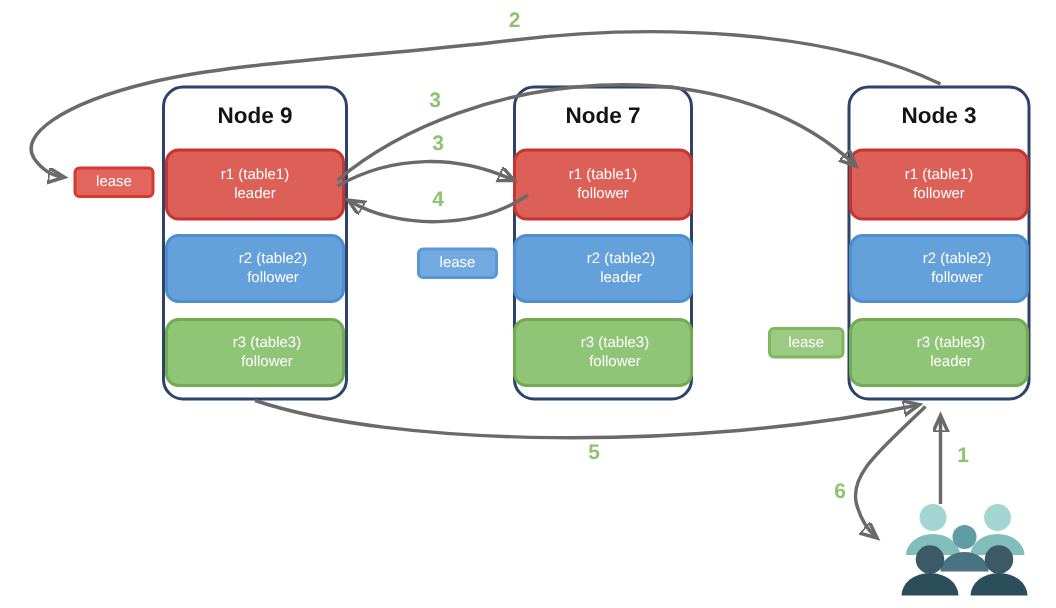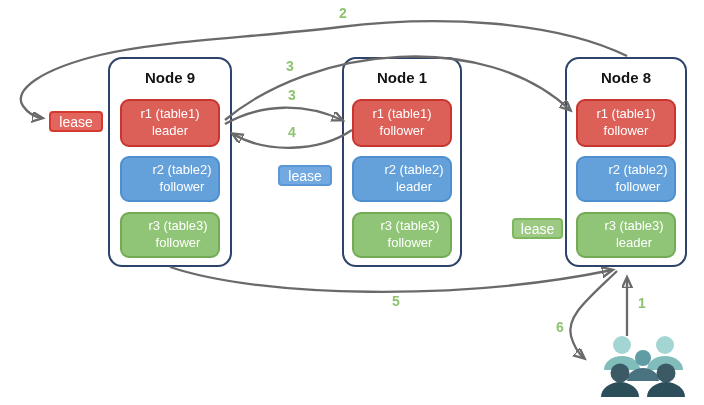--- a/index.html
+++ b/index.html
@@ -7,33 +7,33 @@
           font-family:"Liberation Sans",sans-serif;overflow:hidden;}
 
   .node{position:absolute;top:57px;height:210px;background:#fff;
         border:2px solid #2e4369;border-radius:14px;box-sizing:border-box;z-index:1;}
   .node1{left:108px;width:124px;}
   .node2{left:342px;width:120px;}
   .node3{left:565px;width:122px;}
   .node-title{position:absolute;top:10px;left:0;width:100%;text-align:center;
               font-weight:bold;font-size:15px;color:#141414;}
 
-  .block{position:absolute;left:50%;transform:translateX(-50%);width:100px;
+  .block{position:absolute;left:50%;transform:translateX(-50%);width:120px;
          border-radius:9px;display:flex;flex-direction:column;align-items:center;
-         justify-content:center;color:#fff;font-size:13px;line-height:1.3;
+         justify-content:center;color:#fff;font-size:10px;line-height:1.3;
          text-align:left;box-sizing:border-box;}
   .block.red{background:#dc5f58;border:2px solid #c7352e;}
   .block.blue{background:#64a0d9;border:2px solid #4e90cf;}
   .block.green{background:#90c578;border:2px solid #72ab53;padding-left:16px;}
   .b1{top:40px;height:48px;}
   .b2{top:97px;height:46px;padding-left:24px;}
   .b3{top:153px;height:46px;}
 
   .lease{position:absolute;display:flex;align-items:center;justify-content:center;
-         color:#fff;font-size:14px;border-radius:4px;box-sizing:border-box;z-index:2;}
+         color:#fff;font-size:10px;border-radius:4px;box-sizing:border-box;z-index:2;}
   .lease.red{left:49px;top:111px;width:54px;height:21px;background:#e2655e;border:2px solid #d53a30;}
   .lease.blue{left:278px;top:165px;width:54px;height:21px;background:#72a9e0;border:2px solid #5997d6;}
   .lease.green{left:512px;top:218px;width:51px;height:21px;background:#9cca83;border:2px solid #7eb75e;}
 
   .step{position:absolute;width:18px;text-align:center;color:#8dc470;
         font-weight:bold;font-size:14px;z-index:4;}
   .step2{left:334px;top:5px;}
   .step3a{left:281px;top:58px;}
   .step3b{left:283px;top:87px;}
   .step4{left:283px;top:124px;}
@@ -62,37 +62,37 @@
       <span>r2 (table2)</span>
       <span>follower</span>
     </div>
     <div class="block green b3">
       <span>r3 (table3)</span>
       <span>follower</span>
     </div>
   </div>
 
   <div class="node node2">
-    <div class="node-title">Node 1</div>
+    <div class="node-title">Node 7</div>
     <div class="block red b1">
       <span>r1 (table1)</span>
       <span>follower</span>
     </div>
     <div class="block blue b2">
       <span>r2 (table2)</span>
       <span>leader</span>
     </div>
     <div class="block green b3">
       <span>r3 (table3)</span>
       <span>follower</span>
     </div>
   </div>
 
   <div class="node node3">
-    <div class="node-title">Node 8</div>
+    <div class="node-title">Node 3</div>
     <div class="block red b1">
       <span>r1 (table1)</span>
       <span>follower</span>
     </div>
     <div class="block blue b2">
       <span>r2 (table2)</span>
       <span>follower</span>
     </div>
     <div class="block green b3">
       <span>r3 (table3)</span>

